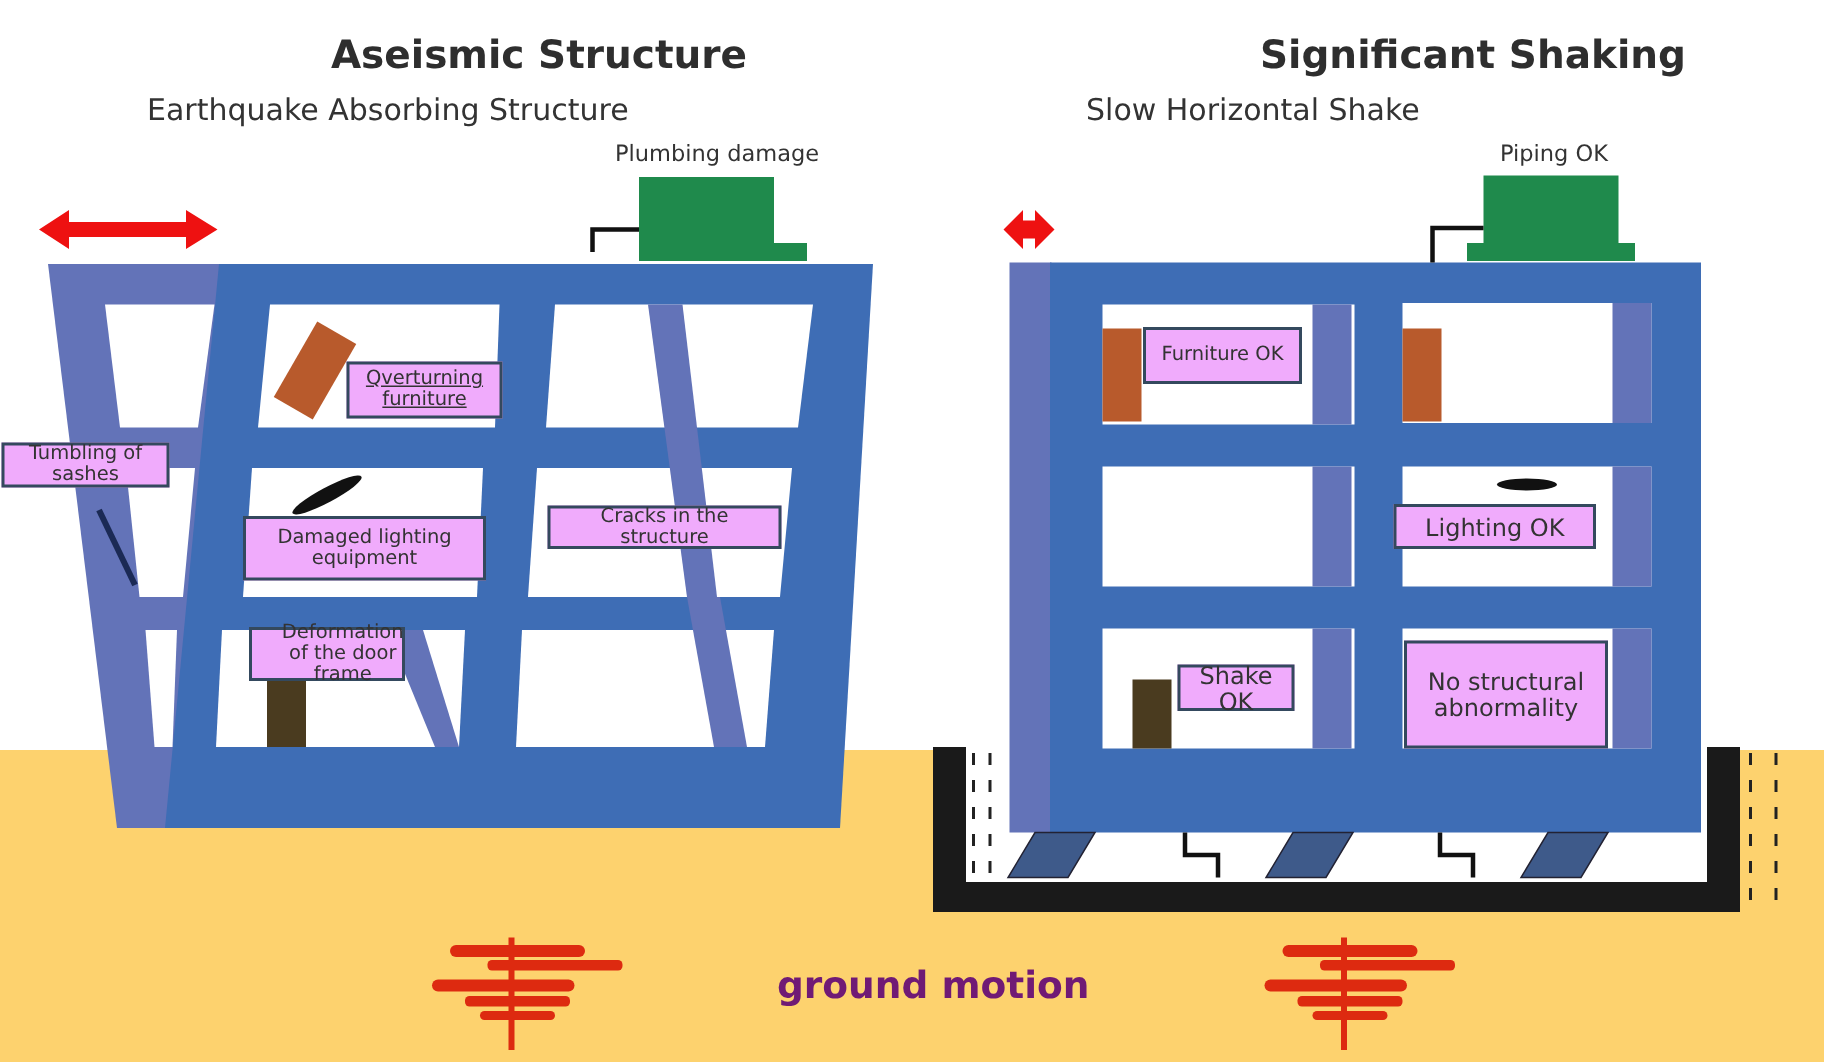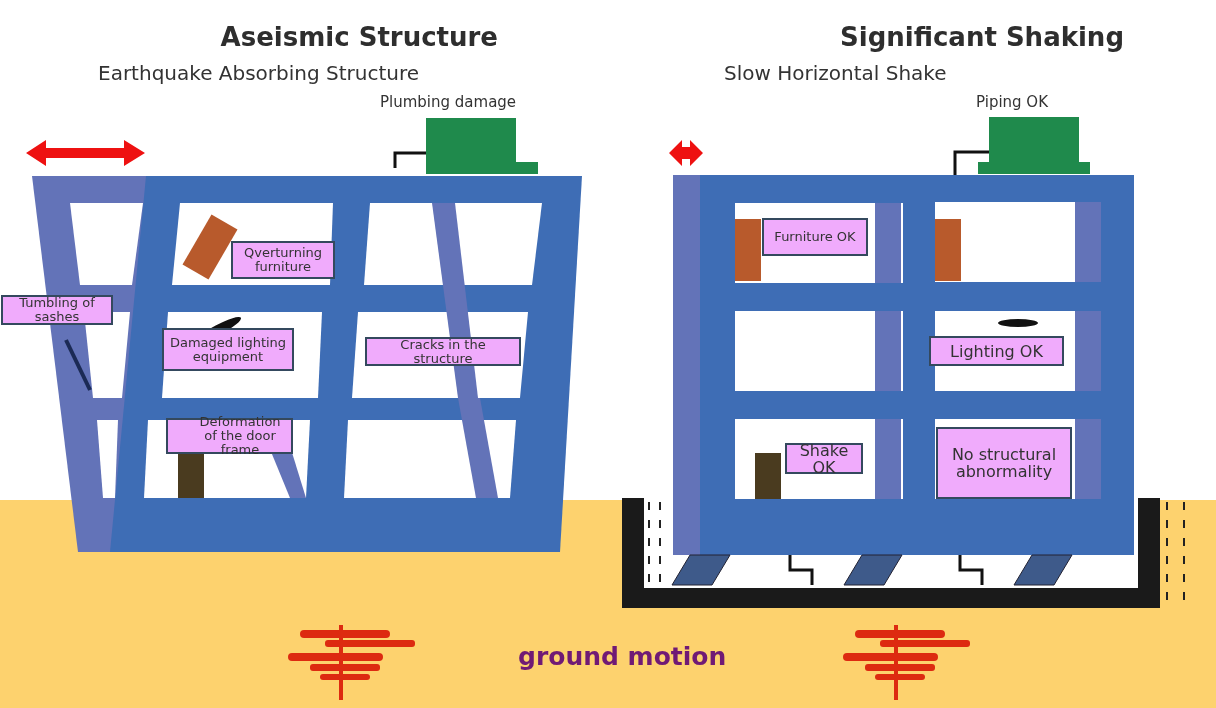--- a/index.html
+++ b/index.html
@@ -1,20 +1,20 @@
 <!DOCTYPE html>
 <html><head>
 <meta charset="utf-8">
 <style>
   html,body{margin:0;padding:0;background:#fff;}
   body{width:1216px;height:708px;position:relative;overflow:hidden;font-family:"DejaVu Sans","Liberation Sans",sans-serif;color:#2b2b2b;}
   svg{position:absolute;left:0;top:0;}
   .title{position:absolute;font-weight:bold;font-size:26px;text-align:right;color:#2e2e2e;}
   .subtitle{position:absolute;font-size:20px;text-align:left;color:#333;}
-  .small{position:absolute;font-size:15px;text-align:left;color:#333;}
+  .small{position:absolute;font-size:15px;text-align:center;color:#333;}
   .label{position:absolute;background:#f0abfc;border:2px solid #34495e;font-size:13px;line-height:14px;text-align:center;color:#333;box-sizing:border-box;display:flex;align-items:center;justify-content:center;padding:1px 3px;}
   .label.big{font-size:16px;line-height:17px;}
   .ground-text{position:absolute;font-size:25px;font-weight:bold;color:#701a75;}
 </style>
 </head>
 <body>
 
 <svg width="1216" height="708">
 
   <rect x="0" y="500" width="1216" height="208" fill="#fdd26e"></rect>
@@ -120,24 +120,24 @@
 </svg>
 
 <div class="title" style="left:98px;top:22px;width:400px;">Aseismic Structure</div>
 <div class="subtitle" style="left:98px;top:61px;width:400px;">Earthquake Absorbing Structure</div>
 <div class="small" style="left:380px;top:93px;width:196px;">Plumbing damage</div>
 
 <div class="title" style="left:724px;top:22px;width:400px;">Significant Shaking</div>
 <div class="subtitle" style="left:724px;top:61px;width:400px;">Slow Horizontal Shake</div>
 <div class="small" style="left:976px;top:93px;width:120px;">Piping OK</div>
 
-<div class="label" style="left:231px;top:241px;width:104px;height:38px;">Qverturning furniture</div>
+<div class="label" style="left:231px;top:241px;width:104px;height:38px;text-decoration:underline;">Qverturning furniture</div>
 <div class="label" style="left:1px;top:295px;width:112px;height:30px;">Tumbling of sashes</div>
-<div class="label" style="left:162px;top:328px;width:132px;height:43px;">Damaged lighting equipment</div>
+<div class="label" style="left:162px;top:344px;width:162px;height:43px;">Damaged lighting equipment</div>
 <div class="label" style="left:365px;top:337px;width:156px;height:29px;">Cracks in the structure</div>
-<div class="label" style="left:166px;top:418px;width:127px;height:36px;padding-left:24px;">Deformation of the door frame</div>
+<div class="label" style="left:166px;top:418px;width:104px;height:36px;padding-left:24px;">Deformation of the door frame</div>
 
 <div class="label" style="left:762px;top:218px;width:106px;height:38px;">Furniture OK</div>
 <div class="label big" style="left:929px;top:336px;width:135px;height:30px;">Lighting OK</div>
 <div class="label big" style="left:785px;top:443px;width:78px;height:31px;">Shake OK</div>
 <div class="label big" style="left:936px;top:427px;width:136px;height:72px;">No structural abnormality</div>
 
 <div class="ground-text" style="left:518px;top:642px;">ground motion</div>
 
 </body></html>

